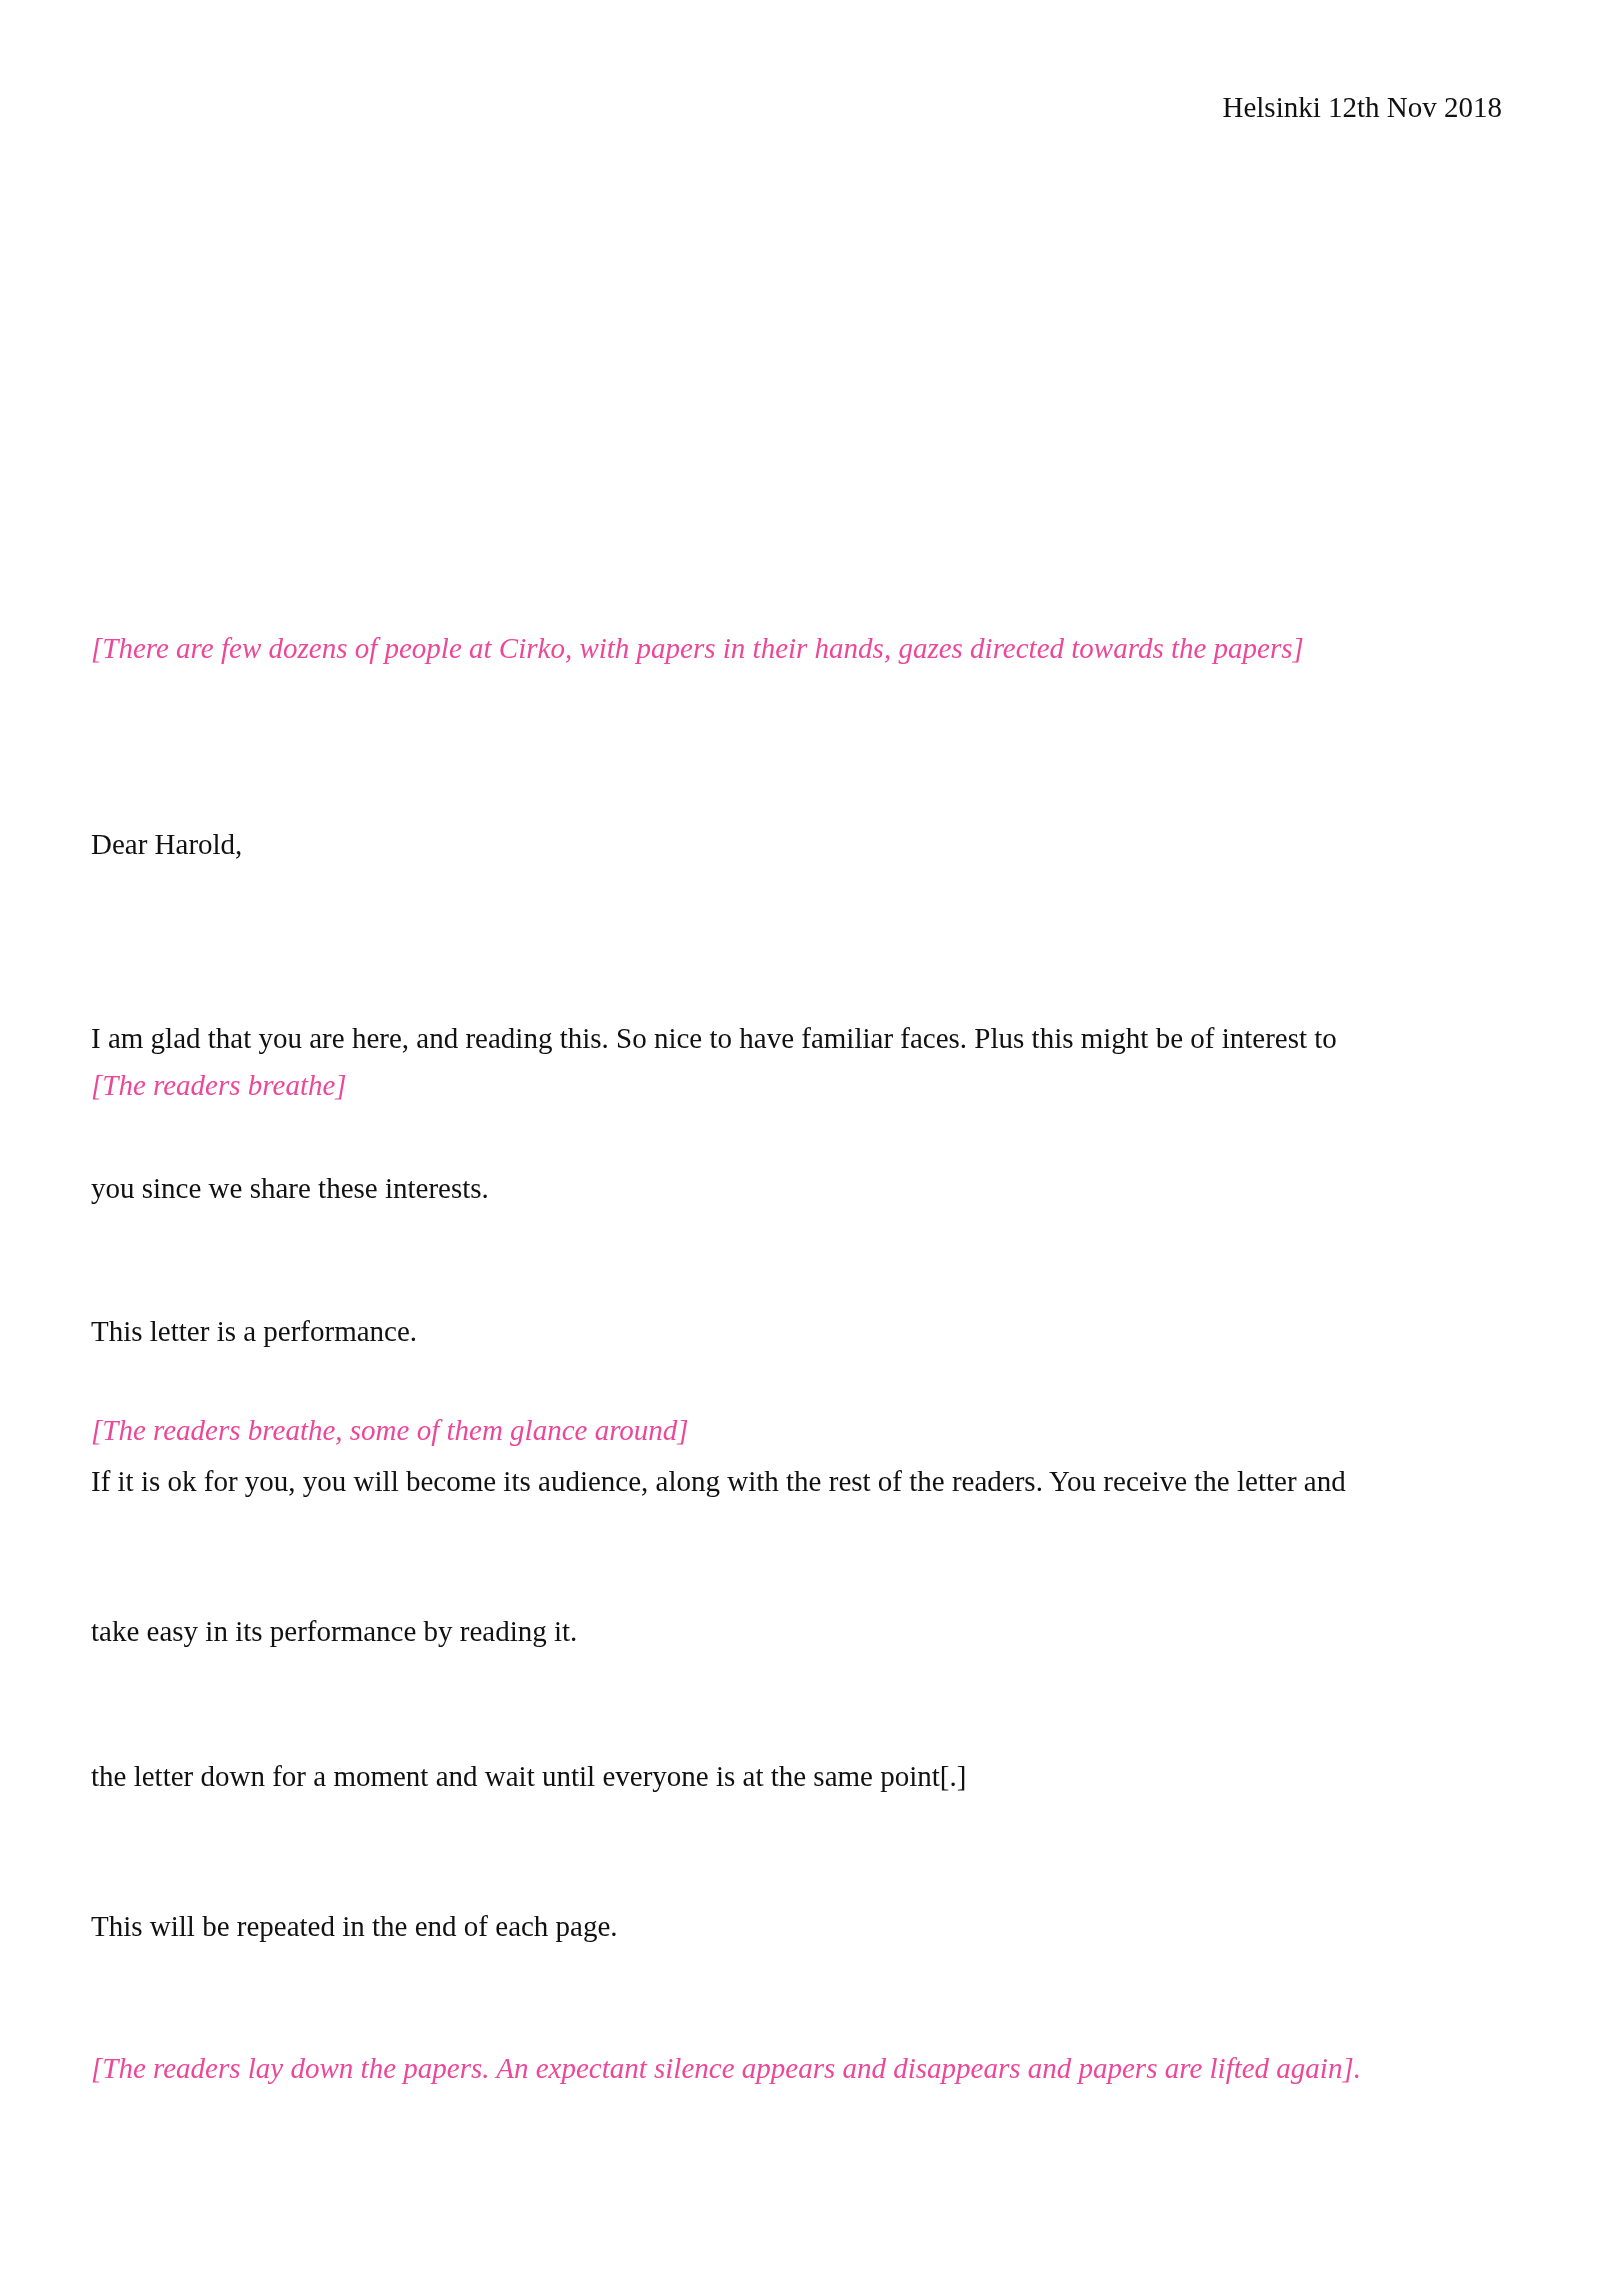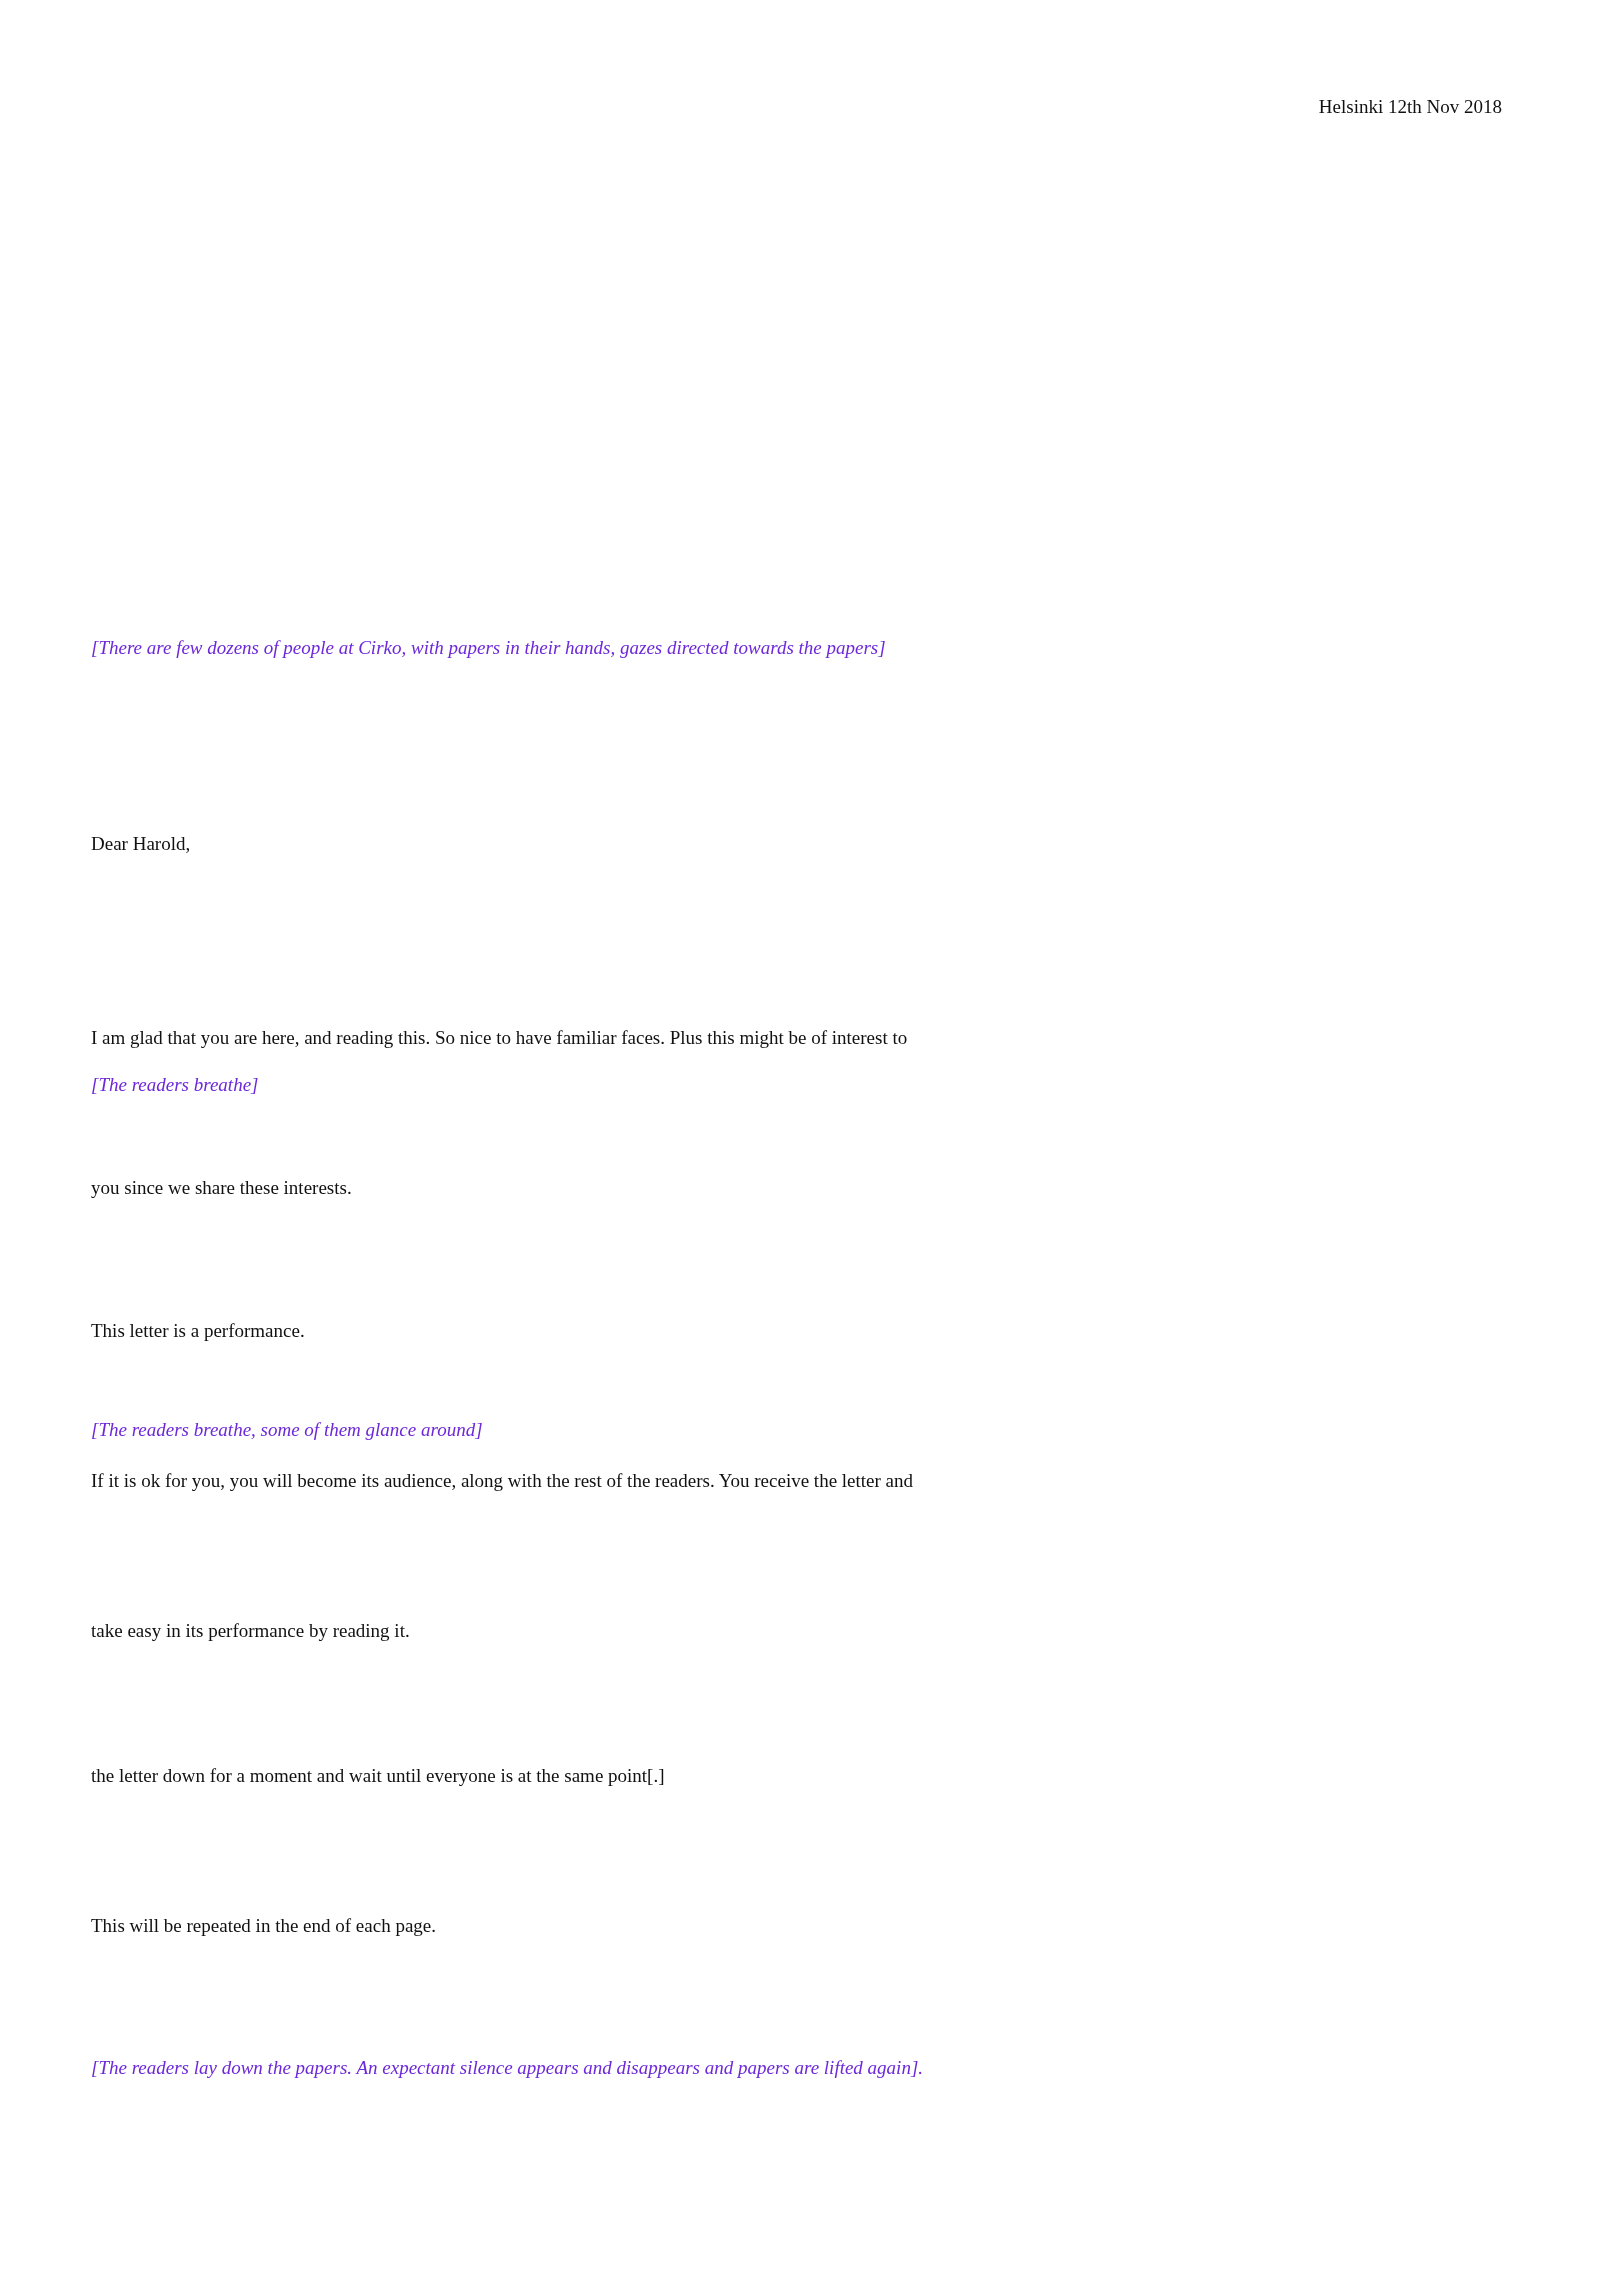--- a/index.html
+++ b/index.html
@@ -6,37 +6,37 @@
     margin: 0;
     padding: 0;
     background: #ffffff;
   }
   .page {
     position: relative;
     width: 1621px;
     height: 2293px;
     background: #ffffff;
     font-family: "Liberation Serif", "DejaVu Serif", serif;
-    font-size: 19px;
+    font-size: 29px;
     line-height: 50px;
     color: #111111;
     overflow: hidden;
   }
   .block {
     position: absolute;
     left: 91px;
     right: 119px;
     white-space: pre-wrap;
   }
   .dateline {
     top: 82px;
     text-align: right;
   }
   .stage-direction {
-    color: #6d28d9;
+    color: #ec4899;
     font-style: italic;
   }
   .sd-1 { top: 623px; }
   .salutation { top: 819px; }
   .para-1 { top: 913px; }
   .sd-2 { top: 1060px; }
   .para-2 { top: 1206px; }
   .sd-3 { top: 1405px; }
   .para-3 { top: 1651px; }
   .sd-4 { top: 2043px; }

